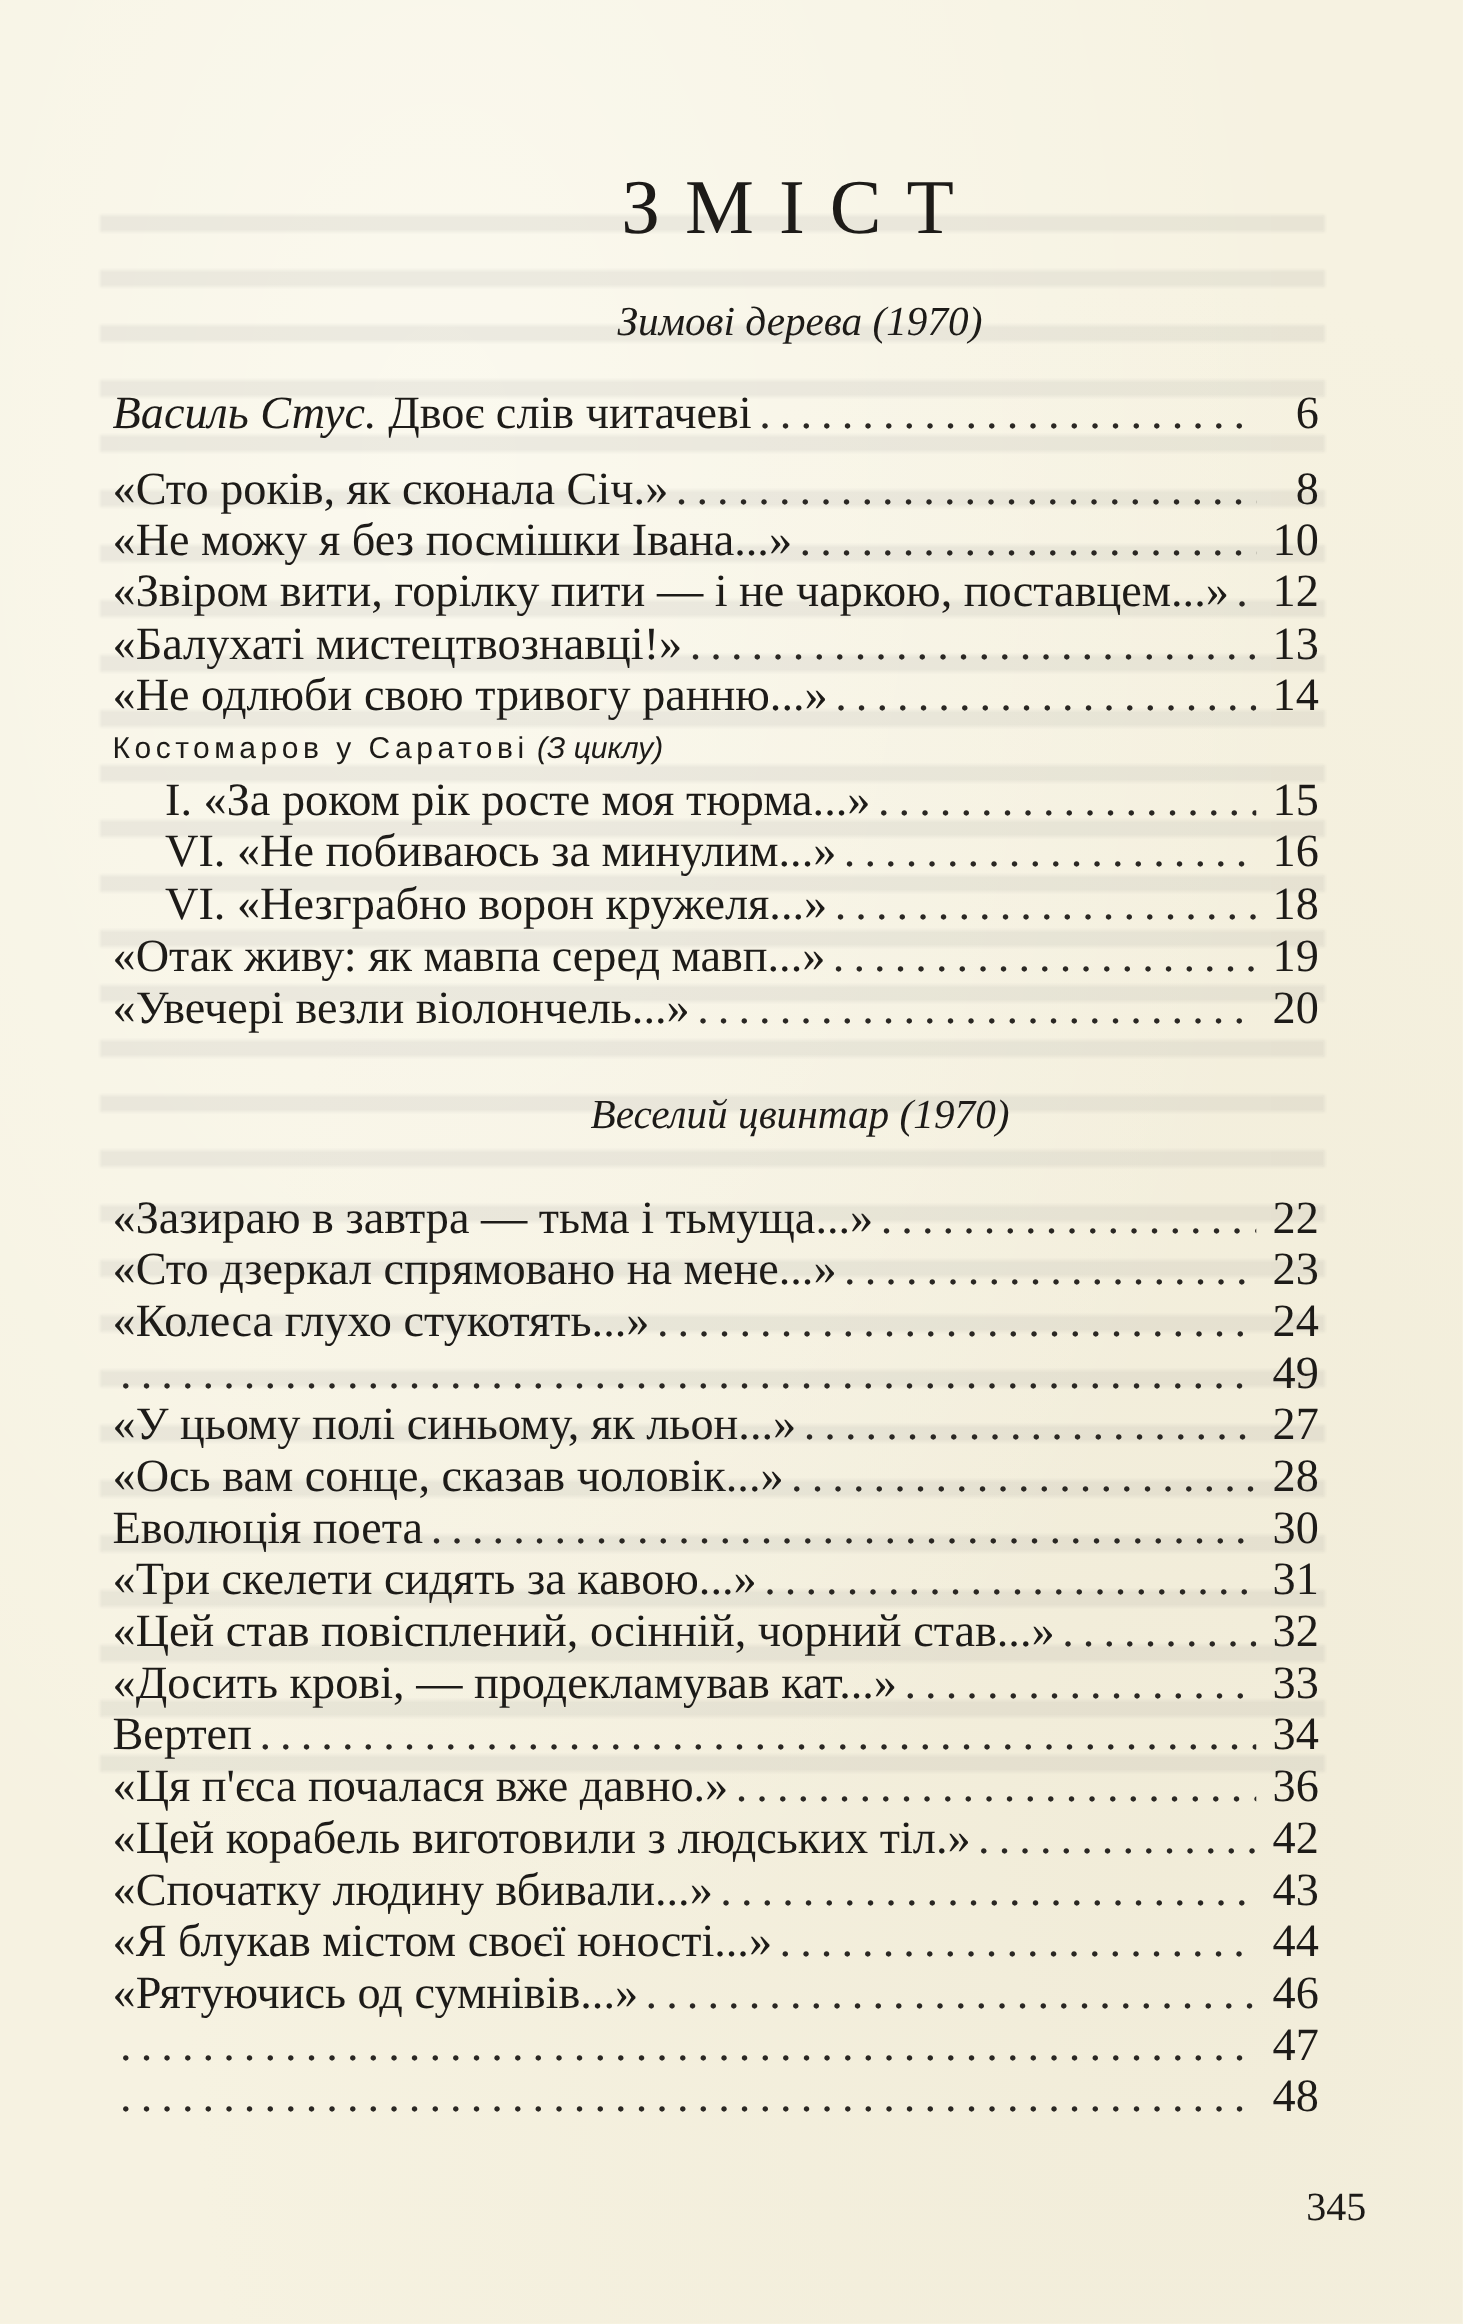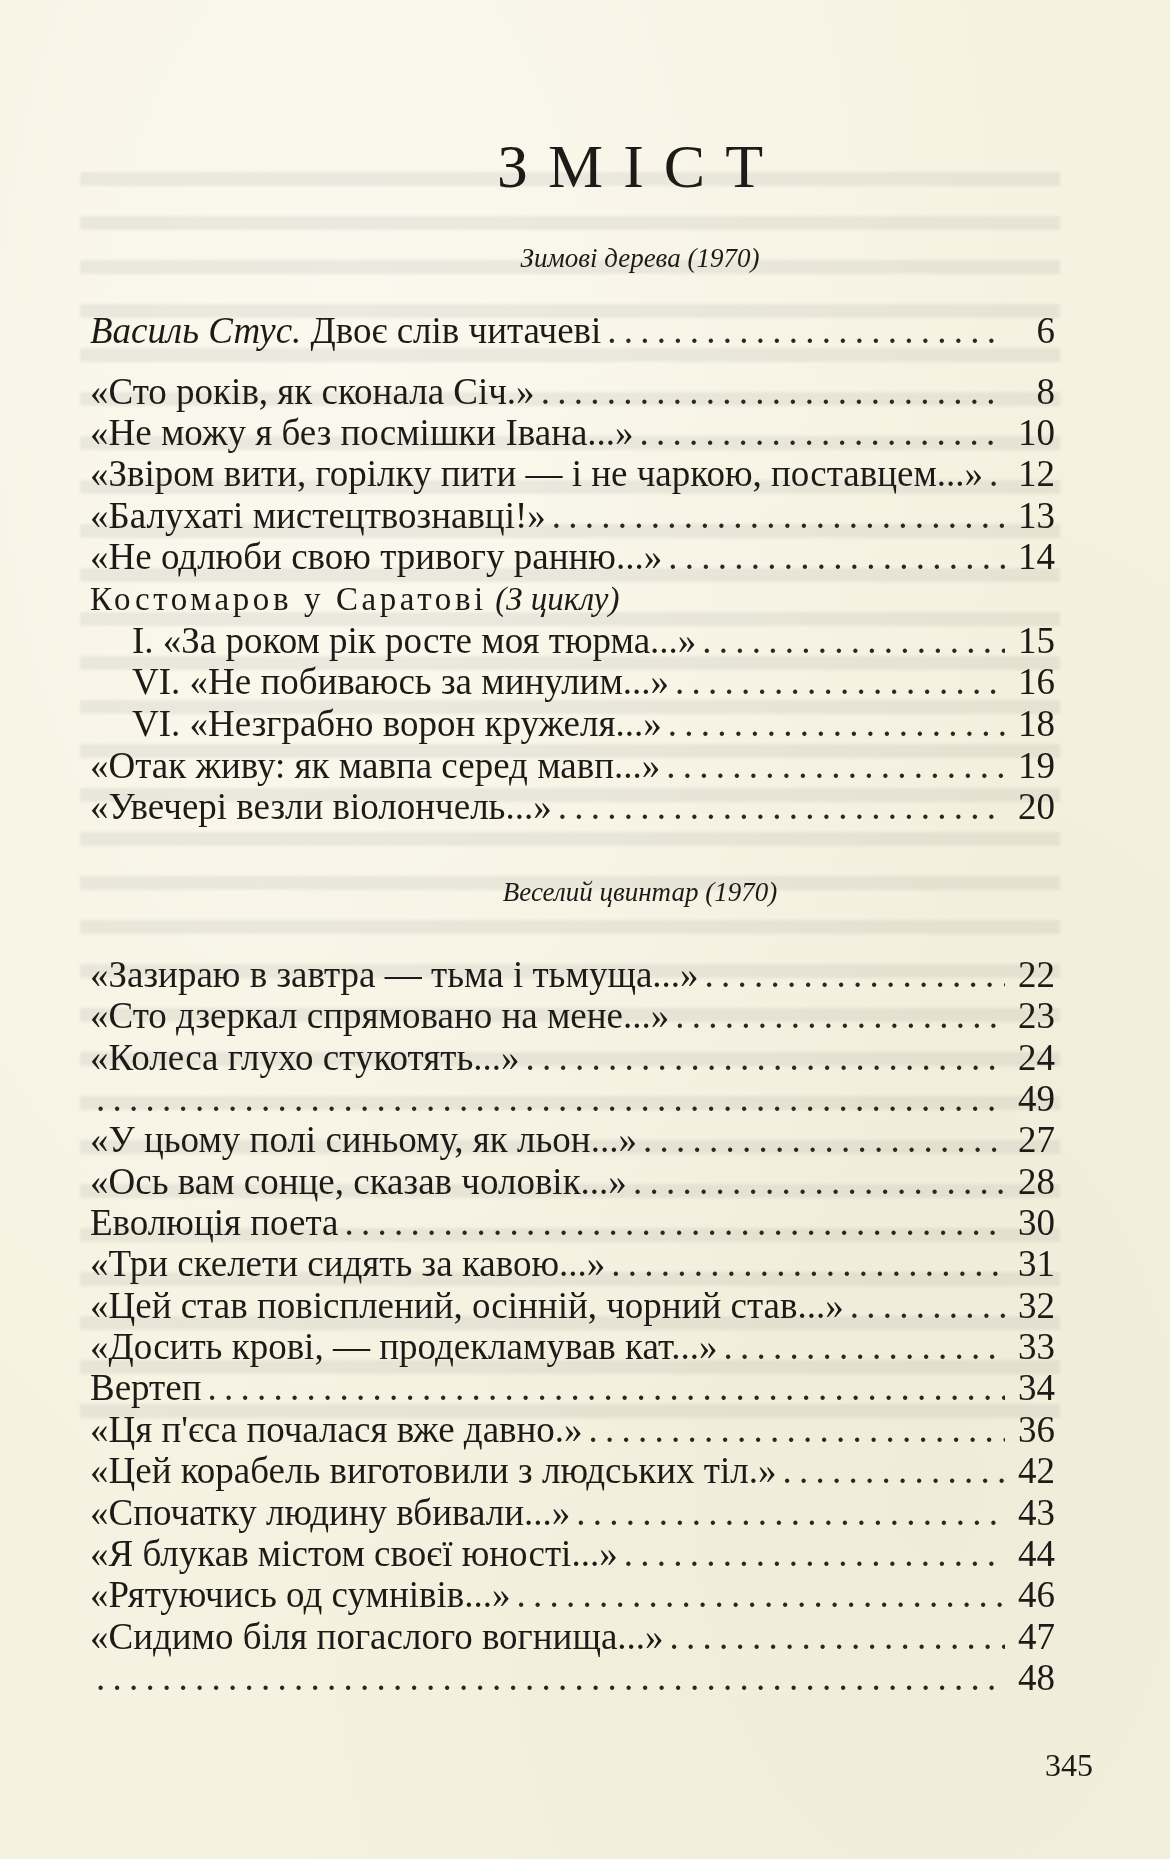--- a/index.html
+++ b/index.html
@@ -32,21 +32,21 @@
     position: absolute; left: 0; width: 1170px; top: 138px;
     text-align: center;
     font-family: "Liberation Serif", "DejaVu Serif", serif;
     font-size: 62px; letter-spacing: 20px; line-height: 56px;
     padding-left: 110px; box-sizing: border-box;
   }
   .section-heading {
     position: absolute; left: 0; width: 1170px;
     text-align: center;
     font-family: "Liberation Serif", "DejaVu Serif", serif;
-    font-style: italic; font-size: 27px; line-height: 40px;
+    font-style: italic; font-size: 33px; line-height: 40px;
     padding-left: 110px; box-sizing: border-box;
   }
   .toc-row {
     position: absolute; left: 90px; width: 965px; height: 40px;
     display: flex; align-items: baseline;
     font-family: "Liberation Serif", "DejaVu Serif", serif;
     font-size: 37px; line-height: 40px;
   }
   .toc-row.indent { left: 132px; width: 923px; }
   .toc-title { white-space: nowrap; flex: 0 0 auto; }
@@ -55,22 +55,22 @@
     flex: 1 1 auto; overflow: hidden; white-space: nowrap;
     margin: 0 12px 0 6px; letter-spacing: 6.4px; color: #2a2723;
   }
   .toc-leader::before {
     content: ". . . . . . . . . . . . . . . . . . . . . . . . . . . . . . . . . . . . . . . . . . . . . . . . . . . . . . . . . . . . . . . . . . . . . . . . . . . . . . . . . . . . . . . .";
     letter-spacing: -1px;
   }
   .toc-page { flex: 0 0 auto; min-width: 38px; text-align: right; }
   .group-heading {
     position: absolute; left: 90px; height: 40px;
-    font-family: Liberation Serif, serif;
-    font-size: 33px; line-height: 40px; white-space: nowrap;
+    font-family: Liberation Sans, sans-serif;
+    font-size: 24px; line-height: 40px; white-space: nowrap;
   }
   .group-heading .spaced { letter-spacing: 3.6px; }
   .group-heading .it { font-style: italic; }
   .folio {
     position: absolute; left: 1045px; top: 1748px;
     font-family: "Liberation Serif", "DejaVu Serif", serif;
     font-size: 32px; line-height: 34px;
   }
 </style>
 </head>
@@ -221,21 +221,20 @@
   <span class="toc-title">«Я блукав містом своєї юності...»</span>
   <span class="toc-leader"></span>
   <span class="toc-page">44</span>
 </div>
 <div class="toc-row" style="top:1575px">
   <span class="toc-title">«Рятуючись од сумнівів...»</span>
   <span class="toc-leader"></span>
   <span class="toc-page">46</span>
 </div>
 <div class="toc-row" style="top:1617px">
-  <span class="toc-title">«Сидимо біля погаслого вогнища...»</span>
   <span class="toc-leader"></span>
   <span class="toc-page">47</span>
 </div>
 <div class="toc-row" style="top:1658px">
   <span class="toc-leader"></span>
   <span class="toc-page">48</span>
 </div>
 
 <div class="folio">345</div>
 

